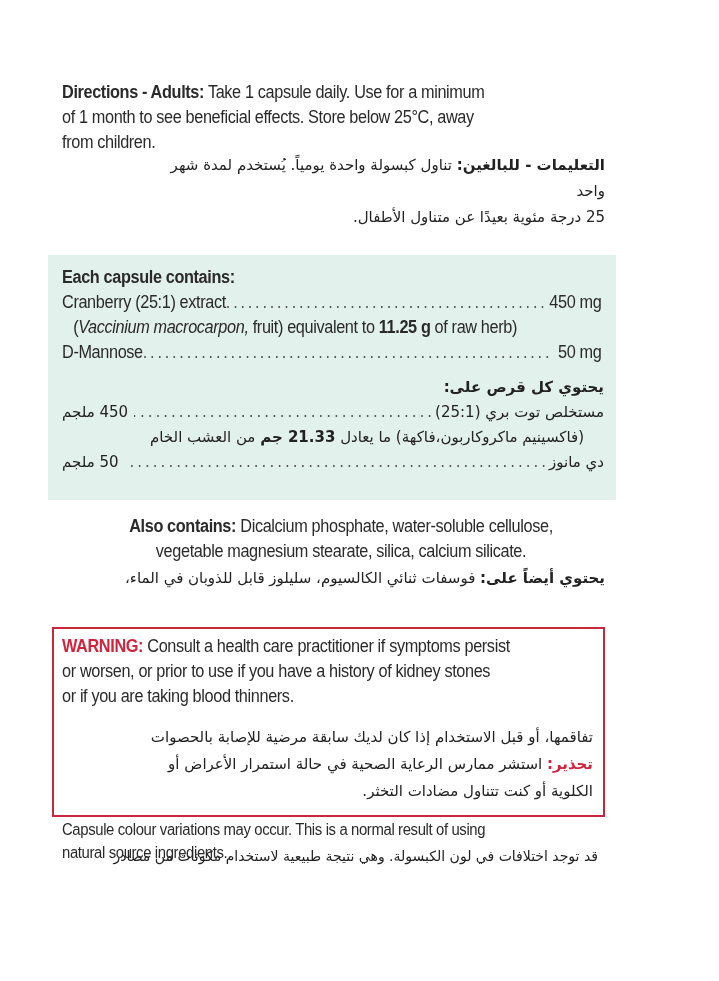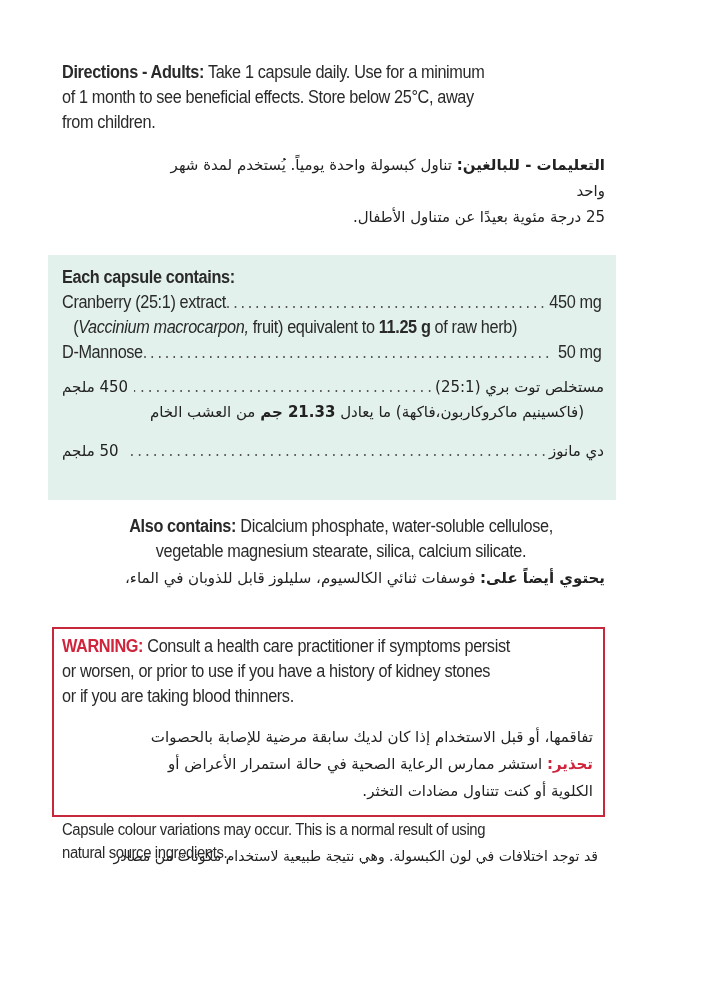--- a/index.html
+++ b/index.html
@@ -14,21 +14,21 @@
     .green { background:#e3f1ec; left:48px; top:255px; width:568px; height:245px; }
     .warn { left:52px; top:627px; width:549px; height:186px; border:2.5px solid #c8283c; }
     .red { color:#d0233c; font-weight:bold; }
     .row { display:flex; align-items:baseline; white-space:nowrap; }
     .dots { flex:1; overflow:hidden; letter-spacing:3px; color:#555; }
     .dots::after { content:"........................................................................................................................"; }
   </style>
 </head>
 <body>
 
-<div class="sec" style="left:62px; top:60px; width:600px;">
+<div class="sec" style="left:62px; top:80px; width:600px;">
   <div class="en">
     <div><b>Directions - Adults:</b><span> Take 1 capsule daily. Use for a minimum</span></div>
     <div>of 1 month to see beneficial effects. Store below 25°C, away</div>
     <div>from children.</div>
   </div>
 </div>
 <div class="sec ar" style="left:150px; top:152px; width:455px;">
   <div><b>التعليمات - للبالغين:</b><span> تناول كبسولة واحدة يومياً. يُستخدم لمدة شهر واحد</span></div>
   <div>25 درجة مئوية بعيدًا عن متناول الأطفال.</div>
 </div>
@@ -46,32 +46,33 @@
       <span>(</span><i>Vaccinium macrocarpon,</i><span> fruit) equivalent to </span><b>11.25 g</b><span> of raw herb)</span>
     </div>
     <div class="row">
       <span>D-Mannose</span>
       <span class="dots"></span>
       <span style="padding-left:6px;">50 mg</span>
     </div>
   </div>
 </div>
 <div class="sec ar" style="left:62px; top:375px; width:542px; line-height:25px;">
+  <div><b>يحتوي كل قرص على:</b></div>
   <div class="row" style="direction:rtl;">
     <span>مستخلص توت بري (25:1)</span>
       <span class="dots"></span>
       <span style="padding-right:6px;">450 ملجم</span>
   </div>
   <div style="padding-right:20px;">
     <span>(فاكسينيم ماكروكاربون،فاكهة) ما يعادل </span><b>21.33 جم</b><span> من العشب الخام</span>
   </div>
   <div class="row" style="direction:rtl;">
     <span>دي مانوز</span>
       <span class="dots"></span>
-      <span style="padding-right:6px;margin-top:14px;">50 ملجم</span>
+      <span style="padding-right:6px;">50 ملجم</span>
   </div>
 </div>
 
 <div class="sec" style="left:62px; top:514px; width:600px;text-align:center;">
   <div class="en">
     <div><b>Also contains:</b><span> Dicalcium phosphate, water-soluble cellulose,</span></div>
     <div>vegetable magnesium stearate, silica, calcium silicate.</div>
   </div>
 </div>
 <div class="sec ar" style="left:90px; top:566px; width:515px; line-height:24px;">

